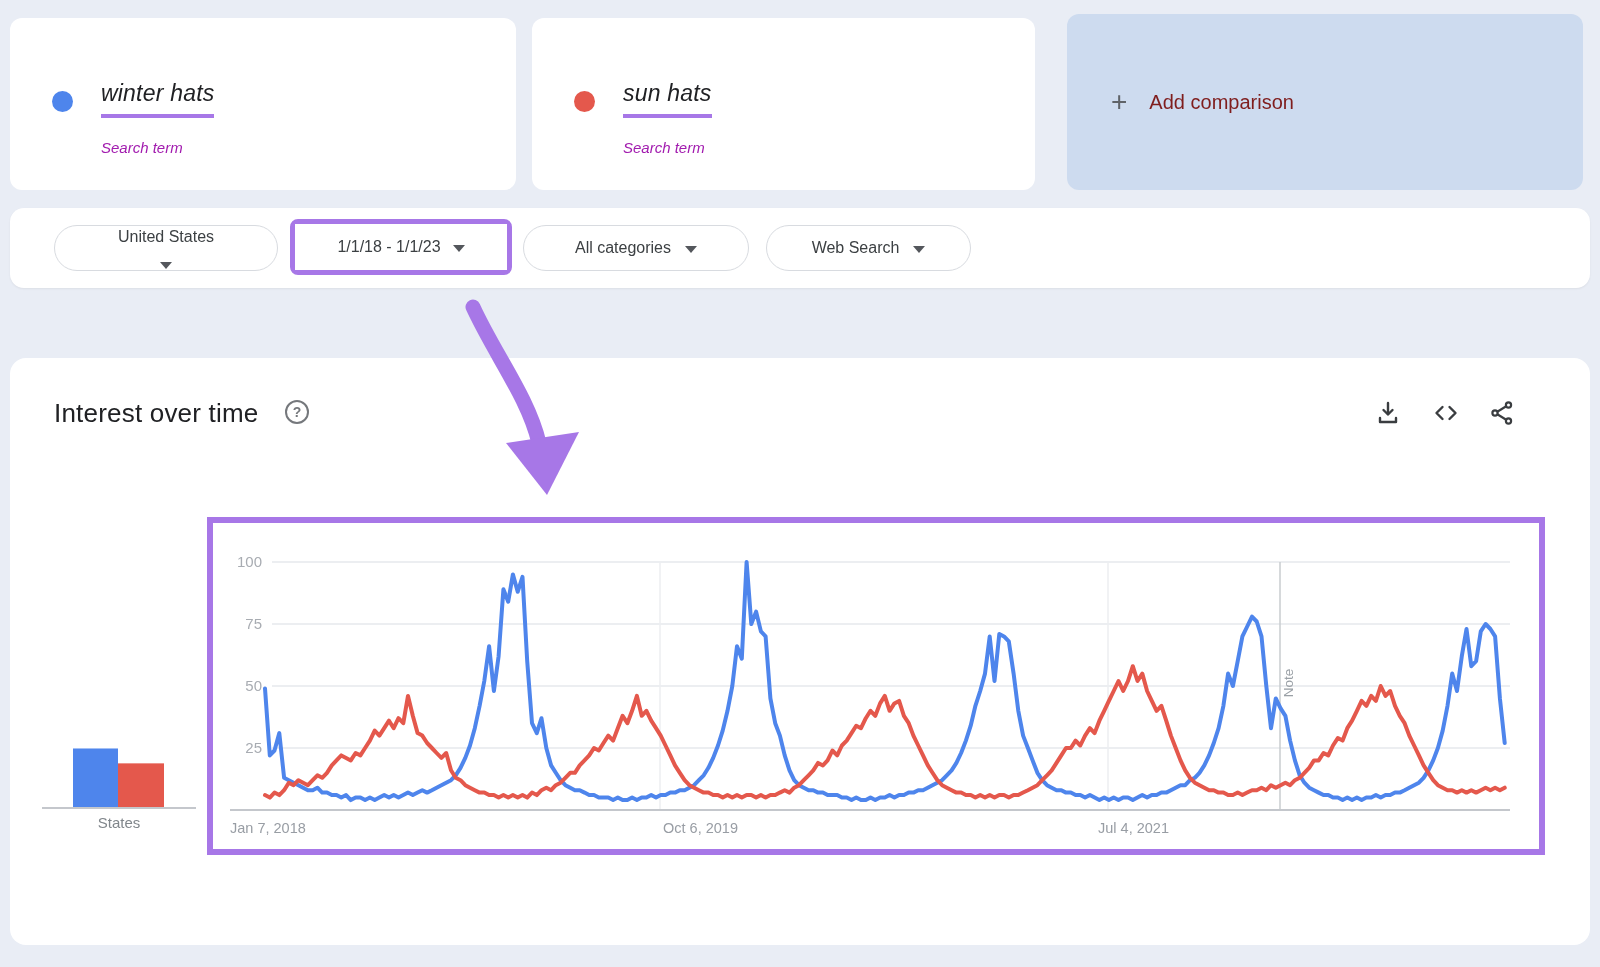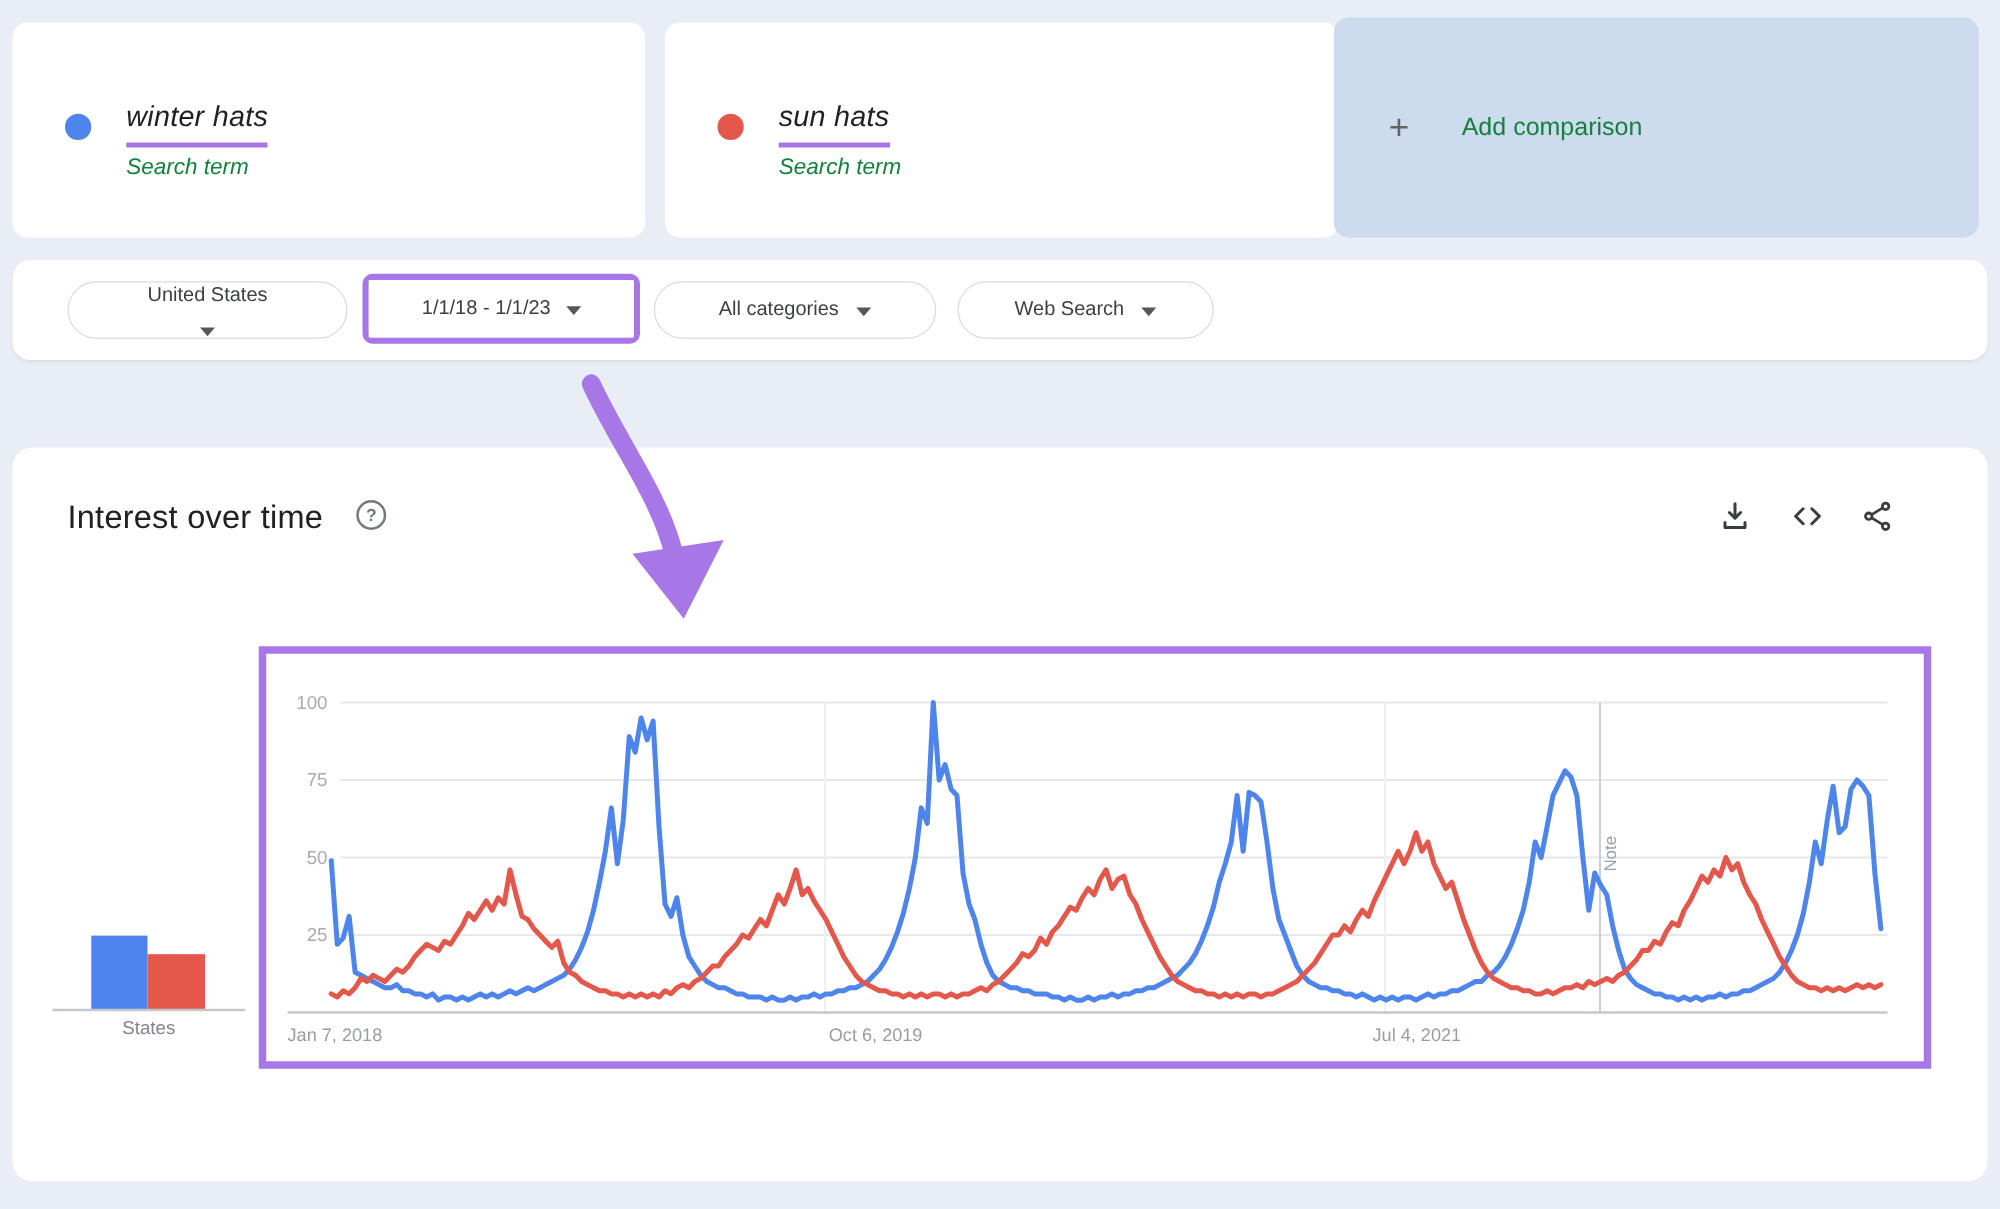--- a/index.html
+++ b/index.html
@@ -4,25 +4,25 @@
 <style>
   html,body{margin:0;padding:0;}
   body{font-family:"Liberation Sans", sans-serif; background:#e9edf5;}
   .stage{position:relative;width:1600px;height:967px;background:#e9edf5;overflow:hidden;}
   .card{position:absolute;background:#fff;border-radius:12px;}
   .term-card{height:172px;top:18px;font-style:italic;}
   .term-inner{position:absolute;left:42px;top:62px;display:flex;align-items:flex-start;}
   .dot{width:21px;height:21px;border-radius:50%;margin-top:11px;flex:0 0 auto;}
   .term-text{margin-left:28px;}
   .term-title{display:inline-block;font-size:23px;color:#202124;padding-bottom:7px;border-bottom:4px solid #a777e7;letter-spacing:.2px;}
-  .term-sub{font-size:18px;color:#15803d;margin-top:5px;}
+  .term-sub{font-size:15px;color:#a21caf;margin-top:21px;}
   .add-card{position:absolute;left:1067px;top:14px;width:516px;height:176px;background:#cddbef;border-radius:12px;cursor:pointer;}
   .add-inner{position:absolute;left:44px;top:0;height:100%;display:flex;align-items:center;}
   .plus{font-size:28px;color:#5f6368;font-weight:400;margin-right:22px;line-height:1;}
-  .add-label{font-size:20px;color:#15803d;margin-left:20px;}
+  .add-label{font-size:20px;color:#7f1d1d;}
   .filterbar{position:absolute;left:10px;top:208px;width:1580px;height:80px;background:#fff;border-radius:14px;box-shadow:0 1px 2px rgba(60,64,67,.08);}
   .pill{position:absolute;top:17px;height:46px;border:1.5px solid #d8dbe0;border-radius:24px;display:flex;align-items:center;justify-content:center;gap:14px;font-size:16px;color:#3c4043;box-sizing:border-box;cursor:pointer;background:#fff;}
   .arrow-down{width:0;height:0;border-left:6px solid transparent;border-right:6px solid transparent;border-top:7px solid #54575c;margin-top:2px;}
   .purple-wrap{position:absolute;left:280px;top:11px;width:222px;height:56px;border:5px solid #a777e7;border-radius:8px;box-sizing:border-box;cursor:pointer;}
   .purple-wrap .pillless{width:100%;height:100%;display:flex;align-items:center;justify-content:center;gap:12px;font-size:16px;color:#3c4043;background:#fff;}
   .maincard{position:absolute;left:10px;top:358px;width:1580px;height:587px;background:#fff;border-radius:16px;}
   .panel-title{position:absolute;left:54px;top:398px;font-size:26px;color:#202124;letter-spacing:.2px;}
   .help{position:absolute;left:285px;top:400px;width:24px;height:24px;border:2px solid #75787c;border-radius:50%;box-sizing:border-box;color:#75787c;font-size:14px;font-weight:bold;display:flex;align-items:center;justify-content:center;cursor:pointer;}
   .action-icon{position:absolute;top:399px;width:28px;height:28px;cursor:pointer;}
   .chart-frame{position:absolute;left:207px;top:517px;width:1338px;height:338px;border:6px solid #a777e7;box-sizing:border-box;background:#fff;}
@@ -38,21 +38,21 @@
   <div class="card term-card" style="left:10px;width:506px;">
     <div class="term-inner">
       <div class="dot" style="background: rgb(78, 133, 236);"></div>
       <div class="term-text">
         <span class="term-title">winter hats</span>
         <div class="term-sub">Search term</div>
       </div>
     </div>
   </div>
 
-  <div class="card term-card" style="left:532px;width:503px;padding-left:36px;">
+  <div class="card term-card" style="left:532px;width:503px;">
     <div class="term-inner">
       <div class="dot" style="background: rgb(228, 88, 76);"></div>
       <div class="term-text">
         <span class="term-title">sun hats</span>
         <div class="term-sub">Search term</div>
       </div>
     </div>
   </div>
 
   <div class="add-card">

